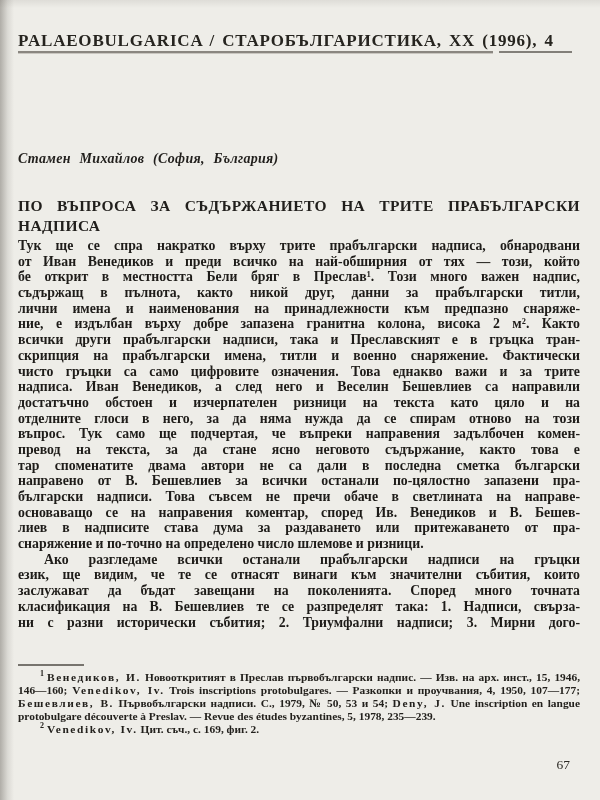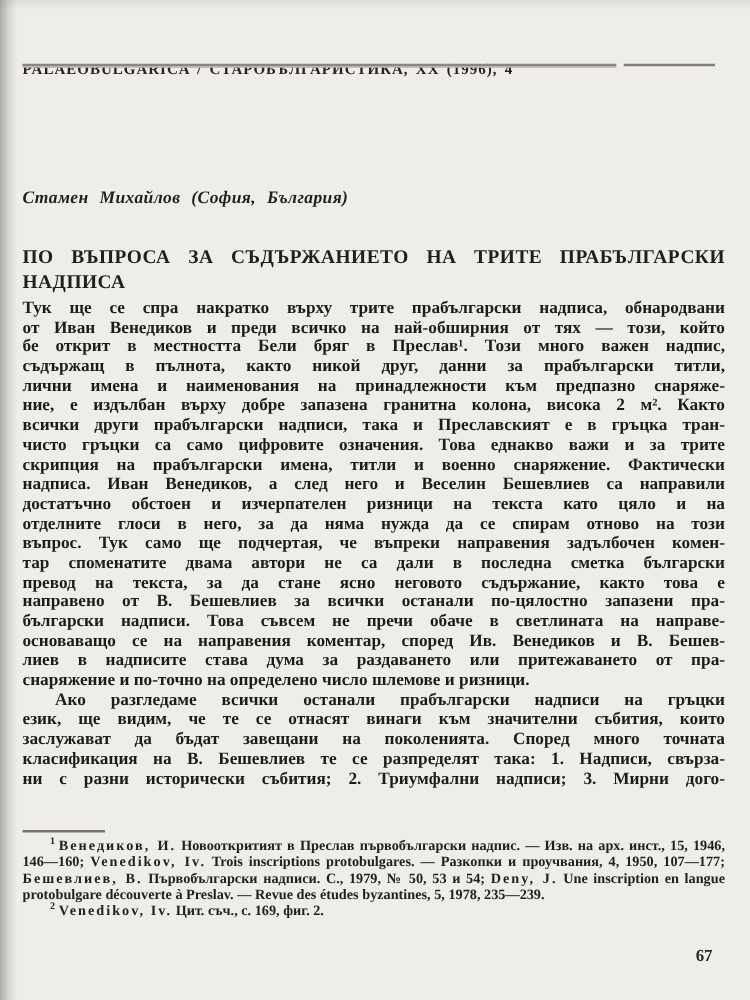--- a/index.html
+++ b/index.html
@@ -20,22 +20,22 @@
     background: linear-gradient(to right, rgba(82,77,70,0.40), rgba(82,77,70,0.12) 55%, rgba(82,77,70,0));
     pointer-events: none;
   }
   .scan-shadow-top {
     position: absolute; left: 0; top: 0; width: 100%; height: 8px;
     background: linear-gradient(to bottom, rgba(82,77,70,0.10), rgba(82,77,70,0));
     pointer-events: none;
   }
 
   .journal-header {
-    position: absolute; left: 18px; top: 48px; width: 562px;
-    font-size: 12px; font-weight: bold;
+    position: absolute; left: 18px; top: 31px; width: 562px;
+    font-size: 17px; font-weight: bold;
     letter-spacing: 0.8px; word-spacing: 2px;
     color: #26241f;
   }
   .header-rule {
     position: absolute; left: 18px; top: 51px; width: 554px;
     display: flex; gap: 6px;
   }
   .header-rule .seg1 { width: 475px; height: 2px; background: #8a8680; border-bottom: 1px solid #c9c6c0; }
   .header-rule .seg2 { width: 73px; height: 2px; background: #827f79; }
 
@@ -77,21 +77,21 @@
     color: #23211d;
   }
   .footnote { text-indent: 22px; margin: 0; }
   .fn-marker {
     font-size: 8px; vertical-align: super; line-height: 0; margin-right: 3px;
   }
   .spaced { letter-spacing: 1.6px; }
 
   .page-number {
     position: absolute; right: 30px; top: 757px;
-    font-size: 13.5px; font-weight: 700; color: #2a2823;
+    font-size: 13.5px; font-weight: 400; color: #2a2823;
   }
 </style>
 </head>
 <body>
 
 <div class="page">
   <div class="scan-shadow-left"></div>
   <div class="scan-shadow-top"></div>
 
   <div class="journal-header">PALAEOBULGARICA / СТАРОБЪЛГАРИСТИКА, XX (1996), 4</div>
@@ -110,28 +110,28 @@
 
   <div class="body-text">
       <div class="para">
         <div class="line first">Тук ще се спра накратко върху трите прабългарски надписа, обнародвани</div>
         <div class="line">от Иван Венедиков и преди всичко на най-обширния от тях — този, който</div>
         <div class="line">бе открит в местността Бели бряг в Преслав¹. Този много важен надпис,</div>
         <div class="line">съдържащ в пълнота, както никой друг, данни за прабългарски титли,</div>
         <div class="line">лични имена и наименования на принадлежности към предпазно снаряже-</div>
         <div class="line">ние, е издълбан върху добре запазена гранитна колона, висока 2 м². Както</div>
         <div class="line">всички други прабългарски надписи, така и Преславският е в гръцка тран-</div>
+        <div class="line">скрипция на прабългарски имена, титли и военно снаряжение. Фактически</div>
         <div class="line">чисто гръцки са само цифровите означения. Това еднакво важи и за трите</div>
-        <div class="line">скрипция на прабългарски имена, титли и военно снаряжение. Фактически</div>
         <div class="line">надписа. Иван Венедиков, а след него и Веселин Бешевлиев са направили</div>
         <div class="line">достатъчно обстоен и изчерпателен ризници на текста като цяло и на</div>
         <div class="line">отделните глоси в него, за да няма нужда да се спирам отново на този</div>
         <div class="line">въпрос. Тук само ще подчертая, че въпреки направения задълбочен комен-</div>
+        <div class="line">превод на текста, за да стане ясно неговото съдържание, както това е</div>
         <div class="line">тар споменатите двама автори не са дали в последна сметка български</div>
-        <div class="line">превод на текста, за да стане ясно неговото съдържание, както това е</div>
         <div class="line">направено от В. Бешевлиев за всички останали по-цялостно запазени пра-</div>
         <div class="line">български надписи. Това съвсем не пречи обаче в светлината на направе-</div>
         <div class="line">основаващо се на направения коментар, според Ив. Венедиков и В. Бешев-</div>
         <div class="line">лиев в надписите става дума за раздаването или притежаването от пра-</div>
         <div class="line last">снаряжение и по-точно на определено число шлемове и ризници.</div>
       </div>
       <div class="para indent">
         <div class="line first">Ако разгледаме всички останали прабългарски надписи на гръцки</div>
         <div class="line">език, ще видим, че те се отнасят винаги към значителни събития, които</div>
         <div class="line">заслужават да бъдат завещани на поколенията. Според много точната</div>

